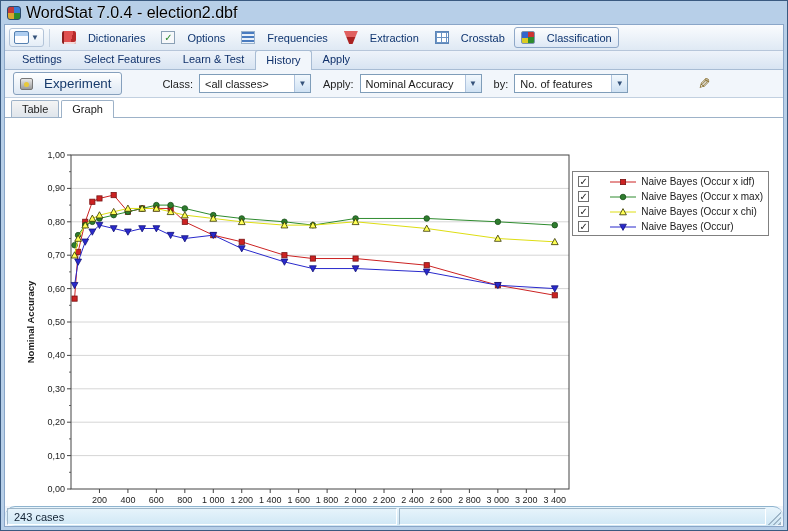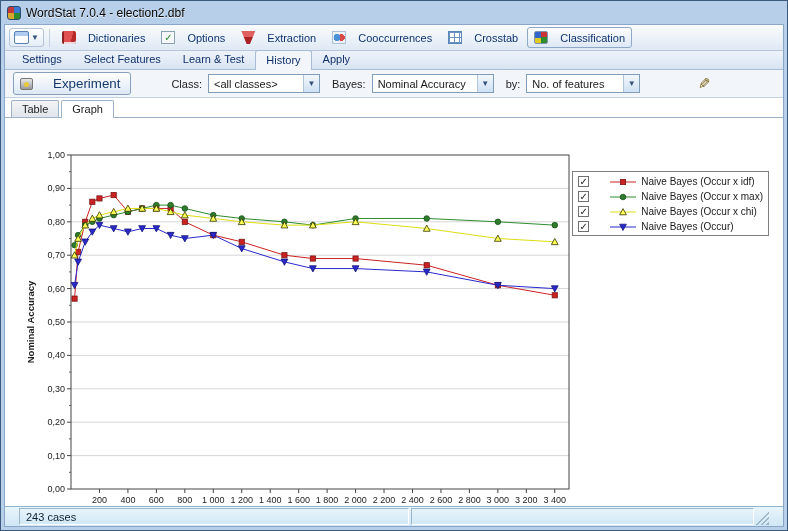--- a/index.html
+++ b/index.html
@@ -3,21 +3,21 @@
 <meta charset="utf-8">
 <style>
   * { box-sizing: border-box; margin: 0; padding: 0; }
   body { font-family: "Liberation Sans", sans-serif; background:#6b6b6b; }
   .window{
     width:788px; height:531px; background:#b7cfe8; border:1px solid #3a5a80;
     padding:3px; display:flex; flex-direction:column; font-size:11px; color:#1a1a1a;
   }
   .titlebar{
     height:20px; display:flex; align-items:center; gap:5px; padding:0 4px 2px 3px;
-    font-size:12px; color:#000; text-shadow:0 1px 0 rgba(255,255,255,.7);
+    font-size:16px; color:#000; text-shadow:0 1px 0 rgba(255,255,255,.7);
   }
   .app-icon{
     width:14px; height:14px; border-radius:3px; flex:none;
     background:conic-gradient(#3a7bd5 0 25%, #2e8b2e 0 50%, #d9a62e 0 75%, #c23b3b 0);
     border:1px solid #2c4a6e;
   }
   .winbody{
     flex:1; background:#f2f6fb; border:1px solid #8aa6c8; display:flex; flex-direction:column; overflow:hidden;
   }
   
@@ -42,21 +42,21 @@
   .icon-key{ }
   .icon-key::before{ content:""; position:absolute; left:0px; top:3px; width:5px; height:5px; border:2px solid #c79428; border-radius:50%; }
   .icon-key::after{ content:""; position:absolute; left:9px; top:6px; width:6px; height:2px; background:#c79428; box-shadow:2px 2px 0 -1px #c79428; }
   .icon-class{ background:conic-gradient(#cc3333 0 25%, #2e8b2e 0 50%, #ddcc22 0 75%, #3366cc 0); border-radius:2px; border:1px solid #7d94af; }
   
   .tabstrip{ display:flex; align-items:flex-end; padding:3px 6px 0 6px; height:19px; background:linear-gradient(#eef3fa,#d8e4f2); border-bottom:1px solid #a8bcd4; }
   .tab{ padding:3px 10px 4px; color:#10316b; border:1px solid transparent; border-bottom:none; border-radius:3px 3px 0 0; white-space:nowrap; }
   .tab.active{ background:#f2f6fb; border-color:#a8bcd4; margin-bottom:-1px;text-align:center; }
   
   .subtoolbar{ height:28px; display:flex; align-items:center; gap:6px; padding:0 8px; background:#f2f6fb; border-bottom:1px solid #c2d0e0; }
-  .exp-btn{ display:flex; align-items:center; gap:20px; padding:3px 10px 3px 6px; border:1px solid #86a0bd; border-radius:3px; background:linear-gradient(#ffffff,#dde8f4); color:#173a6b; }
+  .exp-btn{ display:flex; align-items:center; gap:11px; padding:3px 10px 3px 6px; border:1px solid #86a0bd; border-radius:3px; background:linear-gradient(#ffffff,#dde8f4); color:#173a6b; }
   .icon-exp{ width:13px; height:12px; background:linear-gradient(180deg,#e8e8e8,#9a9a9a); border:1px solid #777; border-radius:2px; position:relative; }
   .icon-exp::before{ content:""; position:absolute; left:3px; top:3px; width:5px; height:5px; background:#e8c93a; border-radius:50%; }
   .ctl-label{ color:#222; margin-left:6px; }
   .ctl-label.first{ margin-left:34px; }
   .combo{ display:flex; align-items:center; height:19px; border:1px solid #7f9db9; background:#fff; }
   .combo .val{ padding:0 5px; flex:1; white-space:nowrap; overflow:hidden; }
   .combo .arrow{ width:16px; height:100%; border-left:1px solid #b0c4de; background:linear-gradient(#f2f8fd,#cfe1f3); display:flex; align-items:center; justify-content:center; font-size:8px; color:#35527a; }
   .combo.class{ width:112px; } .combo.plot{ width:122px; } .combo.by{ width:114px; }
   .pencil-btn{ margin-left:auto; margin-right:60px; width:22px; height:20px; display:flex; align-items:center; justify-content:center; }
   .pencil-btn::before{ content:"✎"; font-size:15px; color:#7a5c10; transform:scaleX(-1); }
@@ -64,21 +64,21 @@
   .content{ flex:1; display:flex; flex-direction:column; background:#fff; overflow:hidden;gap:25px; }
   .viewtabs{ display:flex; align-items:flex-end; height:20px; background:#fff; padding:2px 0 0 6px; border-bottom:1px solid #9db2c8; }
   .vtab{ padding:2px 10px; border:1px solid #9db2c8; border-bottom:none; border-radius:2px 2px 0 0; background:linear-gradient(#f4f4f4,#dfe5ec); margin-right:2px; color:#222; }
   .vtab.active{ background:#fff; margin-bottom:-1px; padding-bottom:3px; }
   .chart-wrap{ flex:1; position:relative; background:#fff; }
   .chart-wrap svg{ display:block; margin:2px 0 0 16px; }
   .legend{ position:absolute; right:14px; top:28px; border:1px solid #808080; background:#fff; padding:3px 5px; display:flex; flex-direction:column; gap:3px; font-size:10px; }
   .leg-row{ display:flex; align-items:center; gap:5px; white-space:nowrap; }
   .leg-cb{ width:11px; height:11px; border:1px solid #707070; background:#fff; font-size:10px; line-height:9px; color:#222; display:flex; align-items:center; justify-content:center; flex:none; }
   
-  .statusbar{ height:20px; display:flex; align-items:stretch; gap:2px; background:linear-gradient(#e9f5fc,#cfe7f5); border-top:1px solid #8fb4cf; padding:1px 14px; }
+  .statusbar{ height:20px; display:flex; align-items:stretch; gap:2px; background:linear-gradient(#e9f5fc,#cfe7f5); border-top:1px solid #8fb4cf; padding:1px 2px;border-radius:10px; }
   .status-cell{ border:1px solid; border-color:#9fb6c8 #ffffff #ffffff #9fb6c8; padding:1px 6px; font-size:11px; display:flex; align-items:center; color:#123; }
   .status-cell.main{ width:390px; }
   .status-cell.fill{ flex:1; }
   .grip{ width:13px; background:linear-gradient(135deg, transparent 0 55%, #9fb6c8 55% 62%, transparent 62% 72%, #9fb6c8 72% 79%, transparent 79% 89%, #9fb6c8 89%); }
 </style>
 </head>
 <body>
 
 <div class="window">
   <div class="titlebar">
@@ -95,26 +95,26 @@
       <span class="sep"></span>
       <div class="tb-item">
         <span class="icon icon-dict"></span>
         <span>Dictionaries</span>
       </div>
       <div class="tb-item">
         <span class="icon icon-opt"></span>
         <span>Options</span>
       </div>
       <div class="tb-item">
+        <span class="icon icon-freq"></span>
+        <span>Frequencies</span>
+      </div>
+      <div class="tb-item">
         <span class="icon icon-extr"></span>
         <span>Extraction</span>
-      </div>
-      <div class="tb-item">
-        <span class="icon icon-cooc"></span>
-        <span>Cooccurrences</span>
       </div>
       <div class="tb-item">
         <span class="icon icon-cross"></span>
         <span>Crosstab</span>
       </div>
       <div class="tb-item active">
         <span class="icon icon-class"></span>
         <span>Classification</span>
       </div>
 
@@ -131,21 +131,21 @@
     <div class="subtoolbar">
       <button class="exp-btn">
         <span class="icon-exp"></span>
         <span>Experiment</span>
       </button>
       <span class="ctl-label first">Class:</span>
       <div class="combo class">
         <span class="val">&lt;all classes&gt;</span>
         <span class="arrow">▼</span>
       </div>
-      <span class="ctl-label">Bayes:</span>
+      <span class="ctl-label">Apply:</span>
       <div class="combo plot">
         <span class="val">Nominal Accuracy</span>
         <span class="arrow">▼</span>
       </div>
       <span class="ctl-label">by:</span>
       <div class="combo by">
         <span class="val">No. of features</span>
         <span class="arrow">▼</span>
       </div>
       <span class="pencil-btn"></span>

